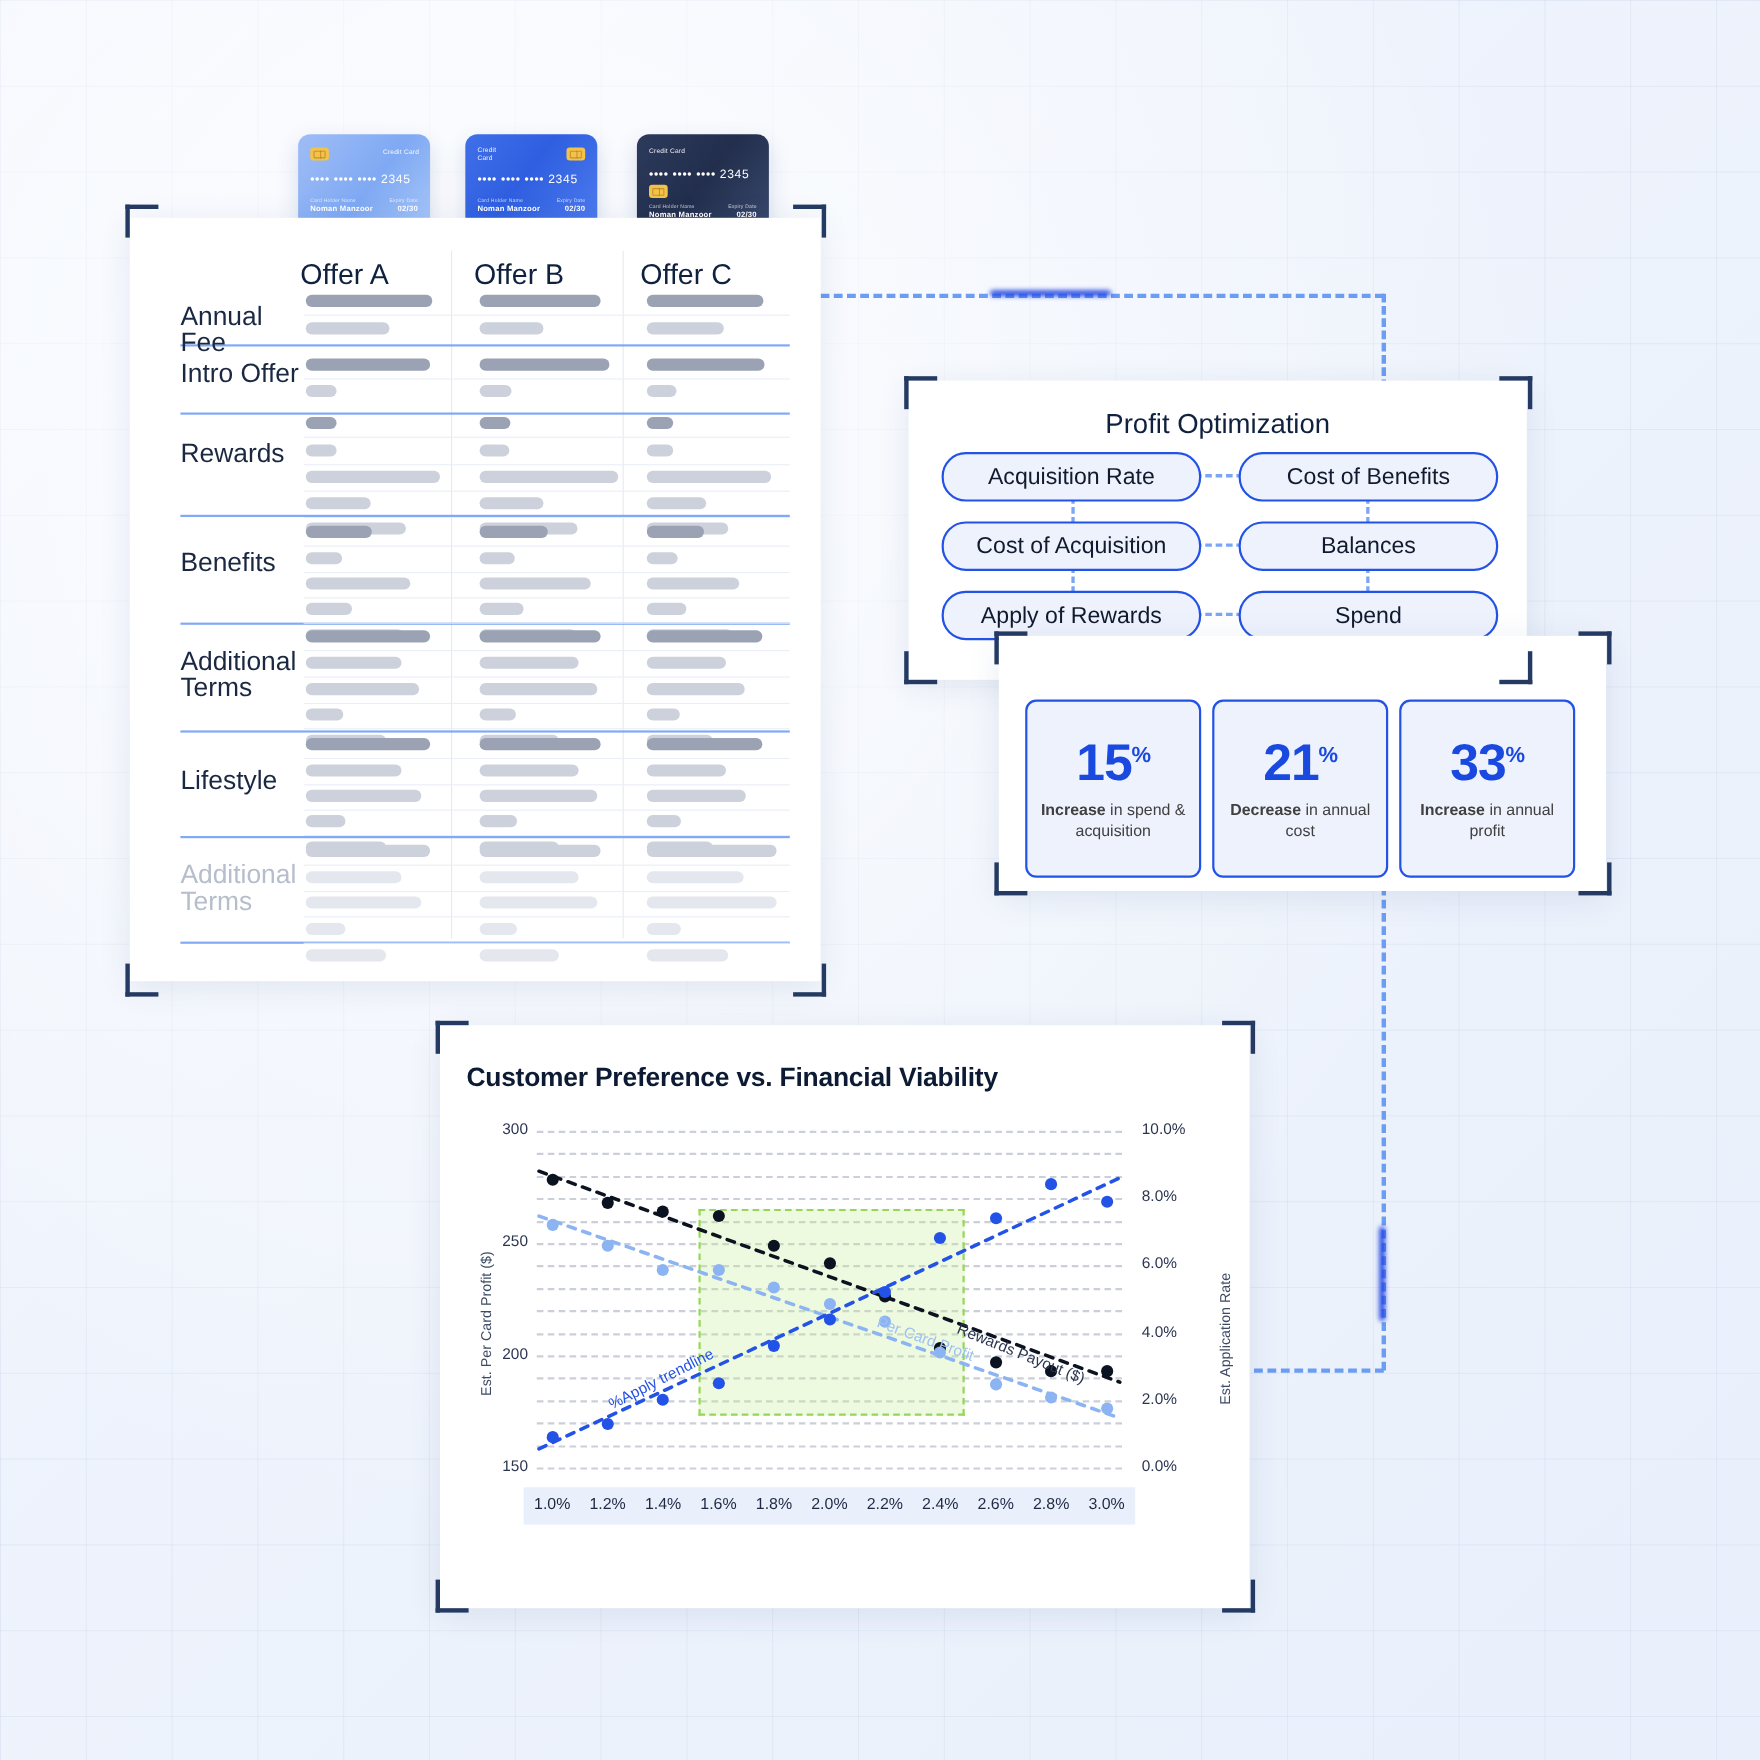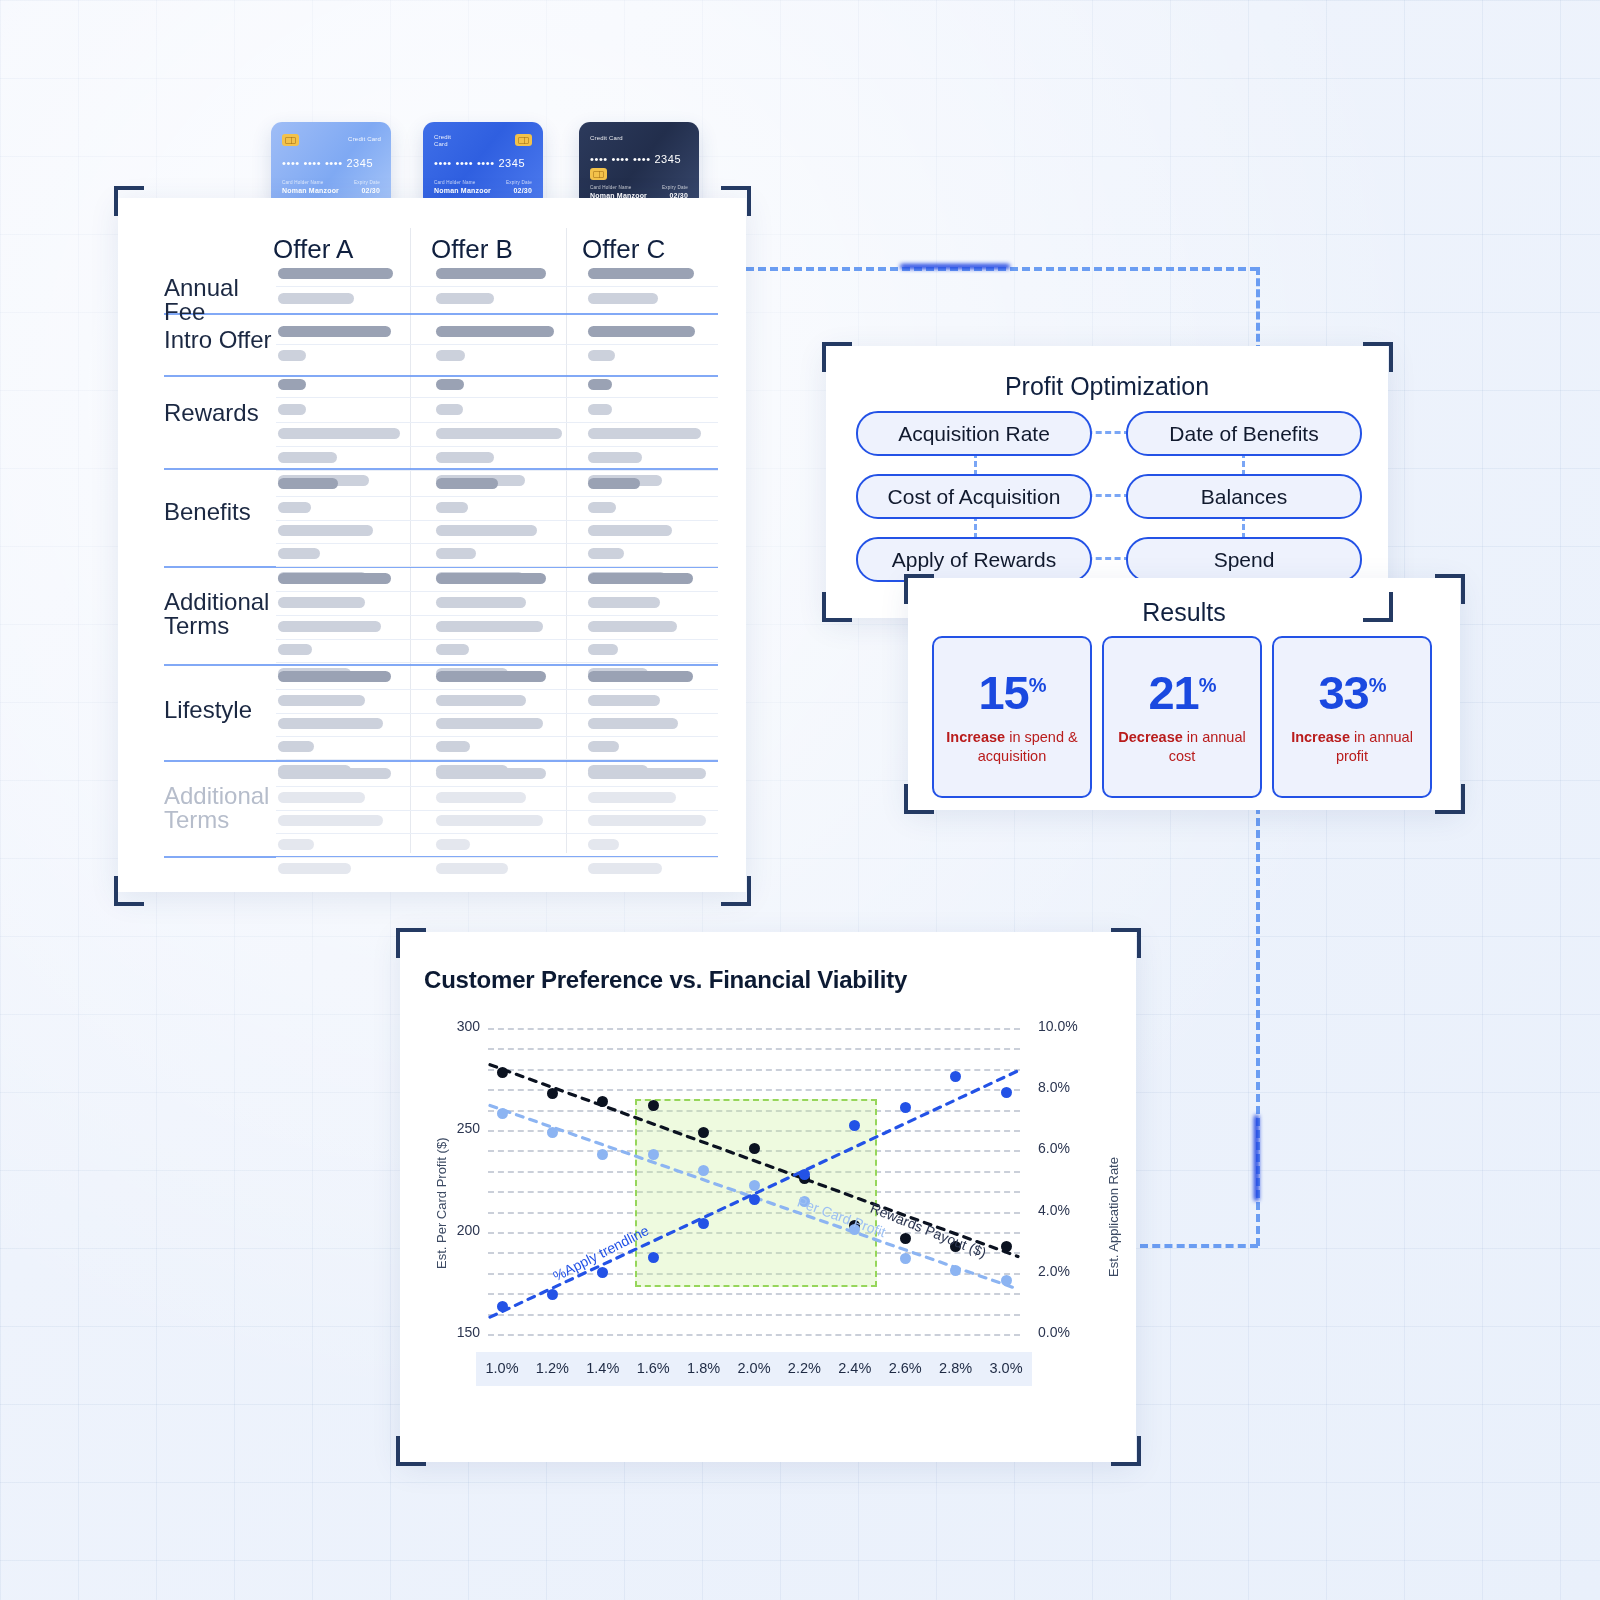--- a/index.html
+++ b/index.html
@@ -63,21 +63,21 @@
   .dash-h{position:absolute;height:0;border-top:3px dashed #7aa6f5;}
   .dash-v{position:absolute;width:0;border-left:3px dashed #7aa6f5;}
 
   
   #panel-results{left:908px;top:578px;width:552px;height:232px;}
   .res-title{position:absolute;left:0;right:0;top:20px;text-align:center;font-size:25px;color:#10203f;}
   .res-card{position:absolute;top:58px;width:156px;height:158px;border:2px solid #2352e6;border-radius:10px;background:#eef2fd;
             display:flex;flex-direction:column;align-items:center;justify-content:center;}
   .res-num{font-size:47px;font-weight:700;color:#1a49e0;line-height:1;letter-spacing:-1px;}
   .res-num sup{font-size:20px;font-weight:700;vertical-align:super;}
-  .res-txt{margin-top:12px;font-size:14.5px;color:#b91c1c;text-align:center;line-height:1.28;}
+  .res-txt{margin-top:12px;font-size:14.5px;color:#404040;text-align:center;line-height:1.28;}
   .res-txt b{font-weight:700;}
 
   
   #panel-chart{left:400px;top:932px;width:736px;height:530px;}
   .ch-title{position:absolute;left:24px;top:34px;font-size:24px;font-weight:700;color:#0c1a33;letter-spacing:-.2px;}
   .ch-yl{position:absolute;font-size:13px;color:#3c4a63;transform:rotate(-90deg);transform-origin:left top;white-space:nowrap;}
   .ch-yr{position:absolute;font-size:13px;color:#3c4a63;transform:rotate(-90deg);transform-origin:left top;white-space:nowrap;}
   .ch-tick{position:absolute;font-size:14px;color:#2b3550;}
   .ch-grid{position:absolute;height:0;border-top:2px dashed #b9c0cd;opacity:.75;}
   .ch-xband{position:absolute;background:#eaf0fb;}
@@ -288,27 +288,26 @@
   <div class="dash-v" style="left:416px;top:106px;height:42px;"></div>
   <div class="dash-v" style="left:416px;top:169px;height:42px;"></div>
   <div class="dash-h" style="left:232px;top:85px;width:72px;"></div>
   <div class="dash-h" style="left:232px;top:148px;width:72px;"></div>
   <div class="dash-h" style="left:232px;top:211px;width:72px;"></div>
 
   <div class="pill" style="left:30px;top:128px;width:232px;">Cost of Acquisition</div>
   <div class="pill" style="left:30px;top:65px;width:232px;">Acquisition Rate</div>
   <div class="pill" style="left:30px;top:191px;width:232px;">Apply of Rewards</div>
 
-  <div class="pill" style="left:300px;top:65px;width:232px;">Date of Benefits</div>
+  <div class="pill" style="left:300px;top:65px;width:232px;">Cost of Benefits</div>
   <div class="pill" style="left:300px;top:128px;width:232px;">Balances</div>
   <div class="pill" style="left:300px;top:191px;width:232px;">Spend</div>
 </div>
 
 <div class="panel" id="panel-results">
-  <div class="res-title">Results</div>
 
   <div class="res-card" style="left:24px;">
     <div class="res-num">
       <span>15</span><sup>%</sup>
     </div>
     <div class="res-txt">
       <b>Increase</b><span> in spend &amp; acquisition</span>
     </div>
   </div>
 

